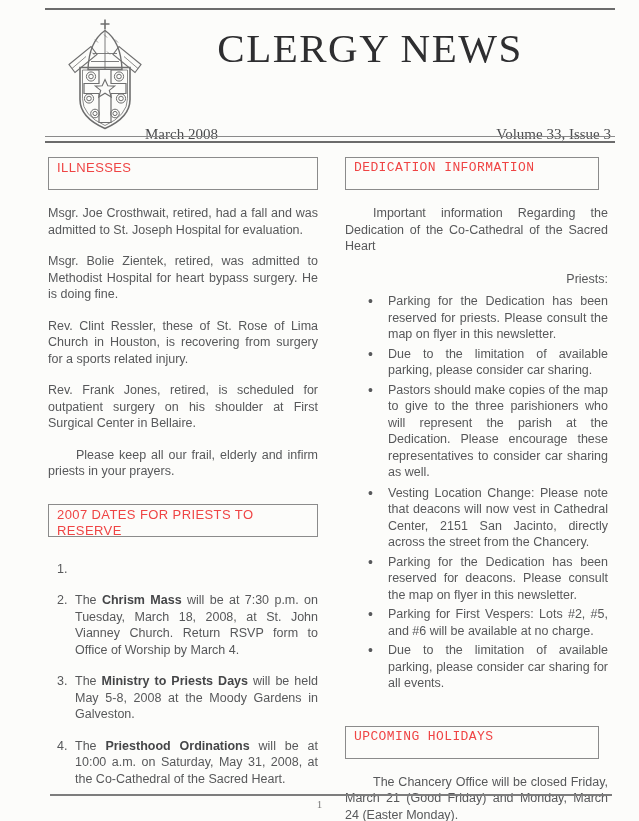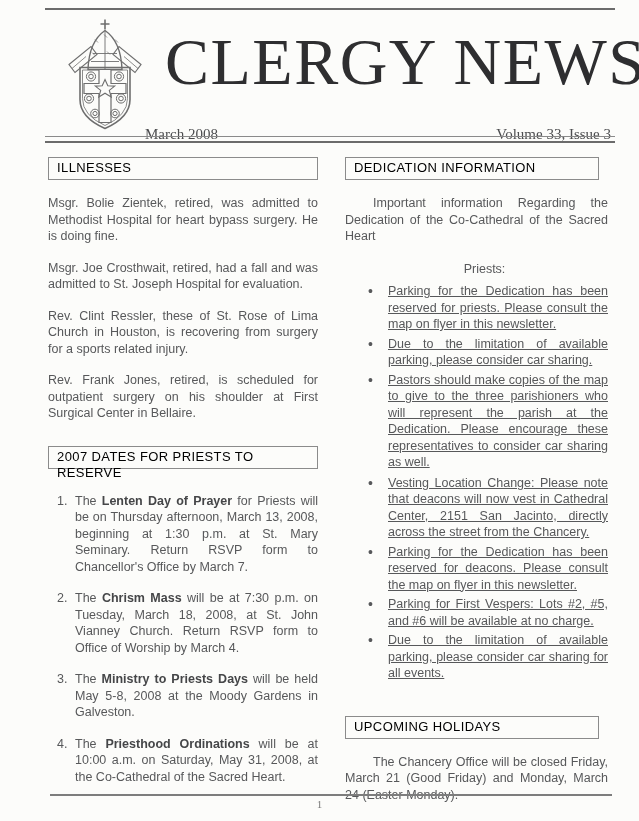--- a/index.html
+++ b/index.html
@@ -17,58 +17,58 @@
   #rule-header-1{top:136px;left:45px;width:570px;height:1px;background:#8a8a8a;}
   #rule-header-2{top:141px;left:45px;width:570px;height:2px;}
   #rule-footer{top:794px;left:50px;width:562px;height:1.5px;background:#7d7d7d;}
 
   .logo{position:absolute;left:55px;top:16px;width:100px;height:118px;}
   .logo svg{width:100%;height:100%;}
 
   .title{
     position:absolute;left:165px;top:24px;width:410px;
     font-family:"Liberation Serif", serif;
-    font-size:66px;letter-spacing:1.5px;
+    font-size:41px;letter-spacing:1.5px;
     color:#2e2e30;text-align:center;white-space:nowrap;
   }
   .issue-row{
     position:absolute;left:145px;top:126px;width:466px;
     display:flex;justify-content:space-between;
     font-family:"Liberation Serif", serif;
     font-size:15px;color:#4c4d4f;
   }
 
   .col{position:absolute;top:157px;font-size:12.5px;line-height:16.5px;text-align:justify;}
   #col-left{left:48px;width:270px;}
   #col-right{left:345px;width:263px;}
 
   .sec-head{
     border:1px solid #8b8b8b;
-    padding:2px 8px 3px 8px;
+    padding:2px 8px 13px 8px;
     font-size:13px;letter-spacing:.4px;
-    color:#000000;text-align:left;
+    color:#ef4444;text-align:left;
     background:#fcfcfa;
     height:16px;line-height:16px;
   }
-  #col-right .sec-head{width:236px;}
+  #col-right .sec-head{width:236px;font-family:Liberation Mono, monospace;}
 
   p.body{margin:15px 0;}
   p.indent{text-indent:28px;}
 
   .ol{margin-top:24px;}
   .ol-item{display:flex;margin:0 0 15px 0;}
   .ol-item .num{flex:0 0 27px;padding-left:9px;box-sizing:border-box;}
   .ol-item .txt{flex:1;}
   .ol-item b{color:#454648;}
 
-  .group-label{margin:16px 0 6px 16px;text-align:center;}
+  .group-label{margin:16px 0 6px 16px;text-align:right;}
   .ul{margin:0 0 4px 0;}
   .ul-item{display:flex;margin:0 0 3px 0;}
   .ul-item .dot{flex:0 0 20px;margin-left:23px;text-align:left;font-size:14px;}
-  .ul-item .txt{flex:1;text-decoration:underline;}
+  .ul-item .txt{flex:1;}
 
   .holidays-gap{height:30px;}
 
   .page-num{
     position:absolute;top:798px;left:0;width:639px;
     text-align:center;
     font-family:"Liberation Serif", serif;
     font-size:11px;color:#7a7a7a;
   }
 </style>
@@ -124,31 +124,31 @@
     <span>Volume 33, Issue 3</span>
   </div>
 
   <div class="rule" id="rule-header-1"></div>
   <div class="rule" id="rule-header-2"></div>
 
   <div class="col" id="col-left">
 
     <div class="sec-head">ILLNESSES</div>
 
+    <p class="body">Msgr. Joe Crosthwait, retired, had a fall and was admitted to St. Joseph Hospital for evaluation.</p>
     <p class="body">Msgr. Bolie Zientek, retired, was admitted to Methodist Hospital for heart bypass surgery.  He is doing fine.</p>
-    <p class="body">Msgr. Joe Crosthwait, retired, had a fall and was admitted to St. Joseph Hospital for evaluation.</p>
     <p class="body">Rev. Clint Ressler, these of St. Rose of Lima Church in Houston, is recovering from surgery for a sports related injury.</p>
     <p class="body">Rev. Frank Jones, retired, is scheduled for outpatient surgery on his shoulder at First Surgical Center in Bellaire.</p>
+    <p class="body indent">Please keep all our frail, elderly and infirm priests in your prayers.</p>
 
     <div class="sec-head" style="margin-top:24px;">2007 DATES FOR PRIESTS TO RESERVE</div>
 
     <div class="ol">
       <div class="ol-item">
         <span class="num">1.</span>
-        <span class="txt"><span>The </span><b>Lenten Day of Prayer</b><span> for Priests will be on Thursday afternoon, March 13, 2008, beginning at 1:30 p.m. at St. Mary Seminary.  Return RSVP form to Chancellor's Office by March 7.</span></span>
       </div>
       <div class="ol-item">
         <span class="num">2.</span>
         <span class="txt"><span>The </span><b>Chrism Mass</b><span> will be at 7:30 p.m. on Tuesday, March 18, 2008, at St. John Vianney Church.  Return RSVP form to Office of Worship by March 4.</span></span>
       </div>
       <div class="ol-item">
         <span class="num">3.</span>
         <span class="txt"><span>The </span><b>Ministry to Priests Days</b><span> will be held May 5-8, 2008 at the Moody Gardens in Galveston.</span></span>
       </div>
       <div class="ol-item">

